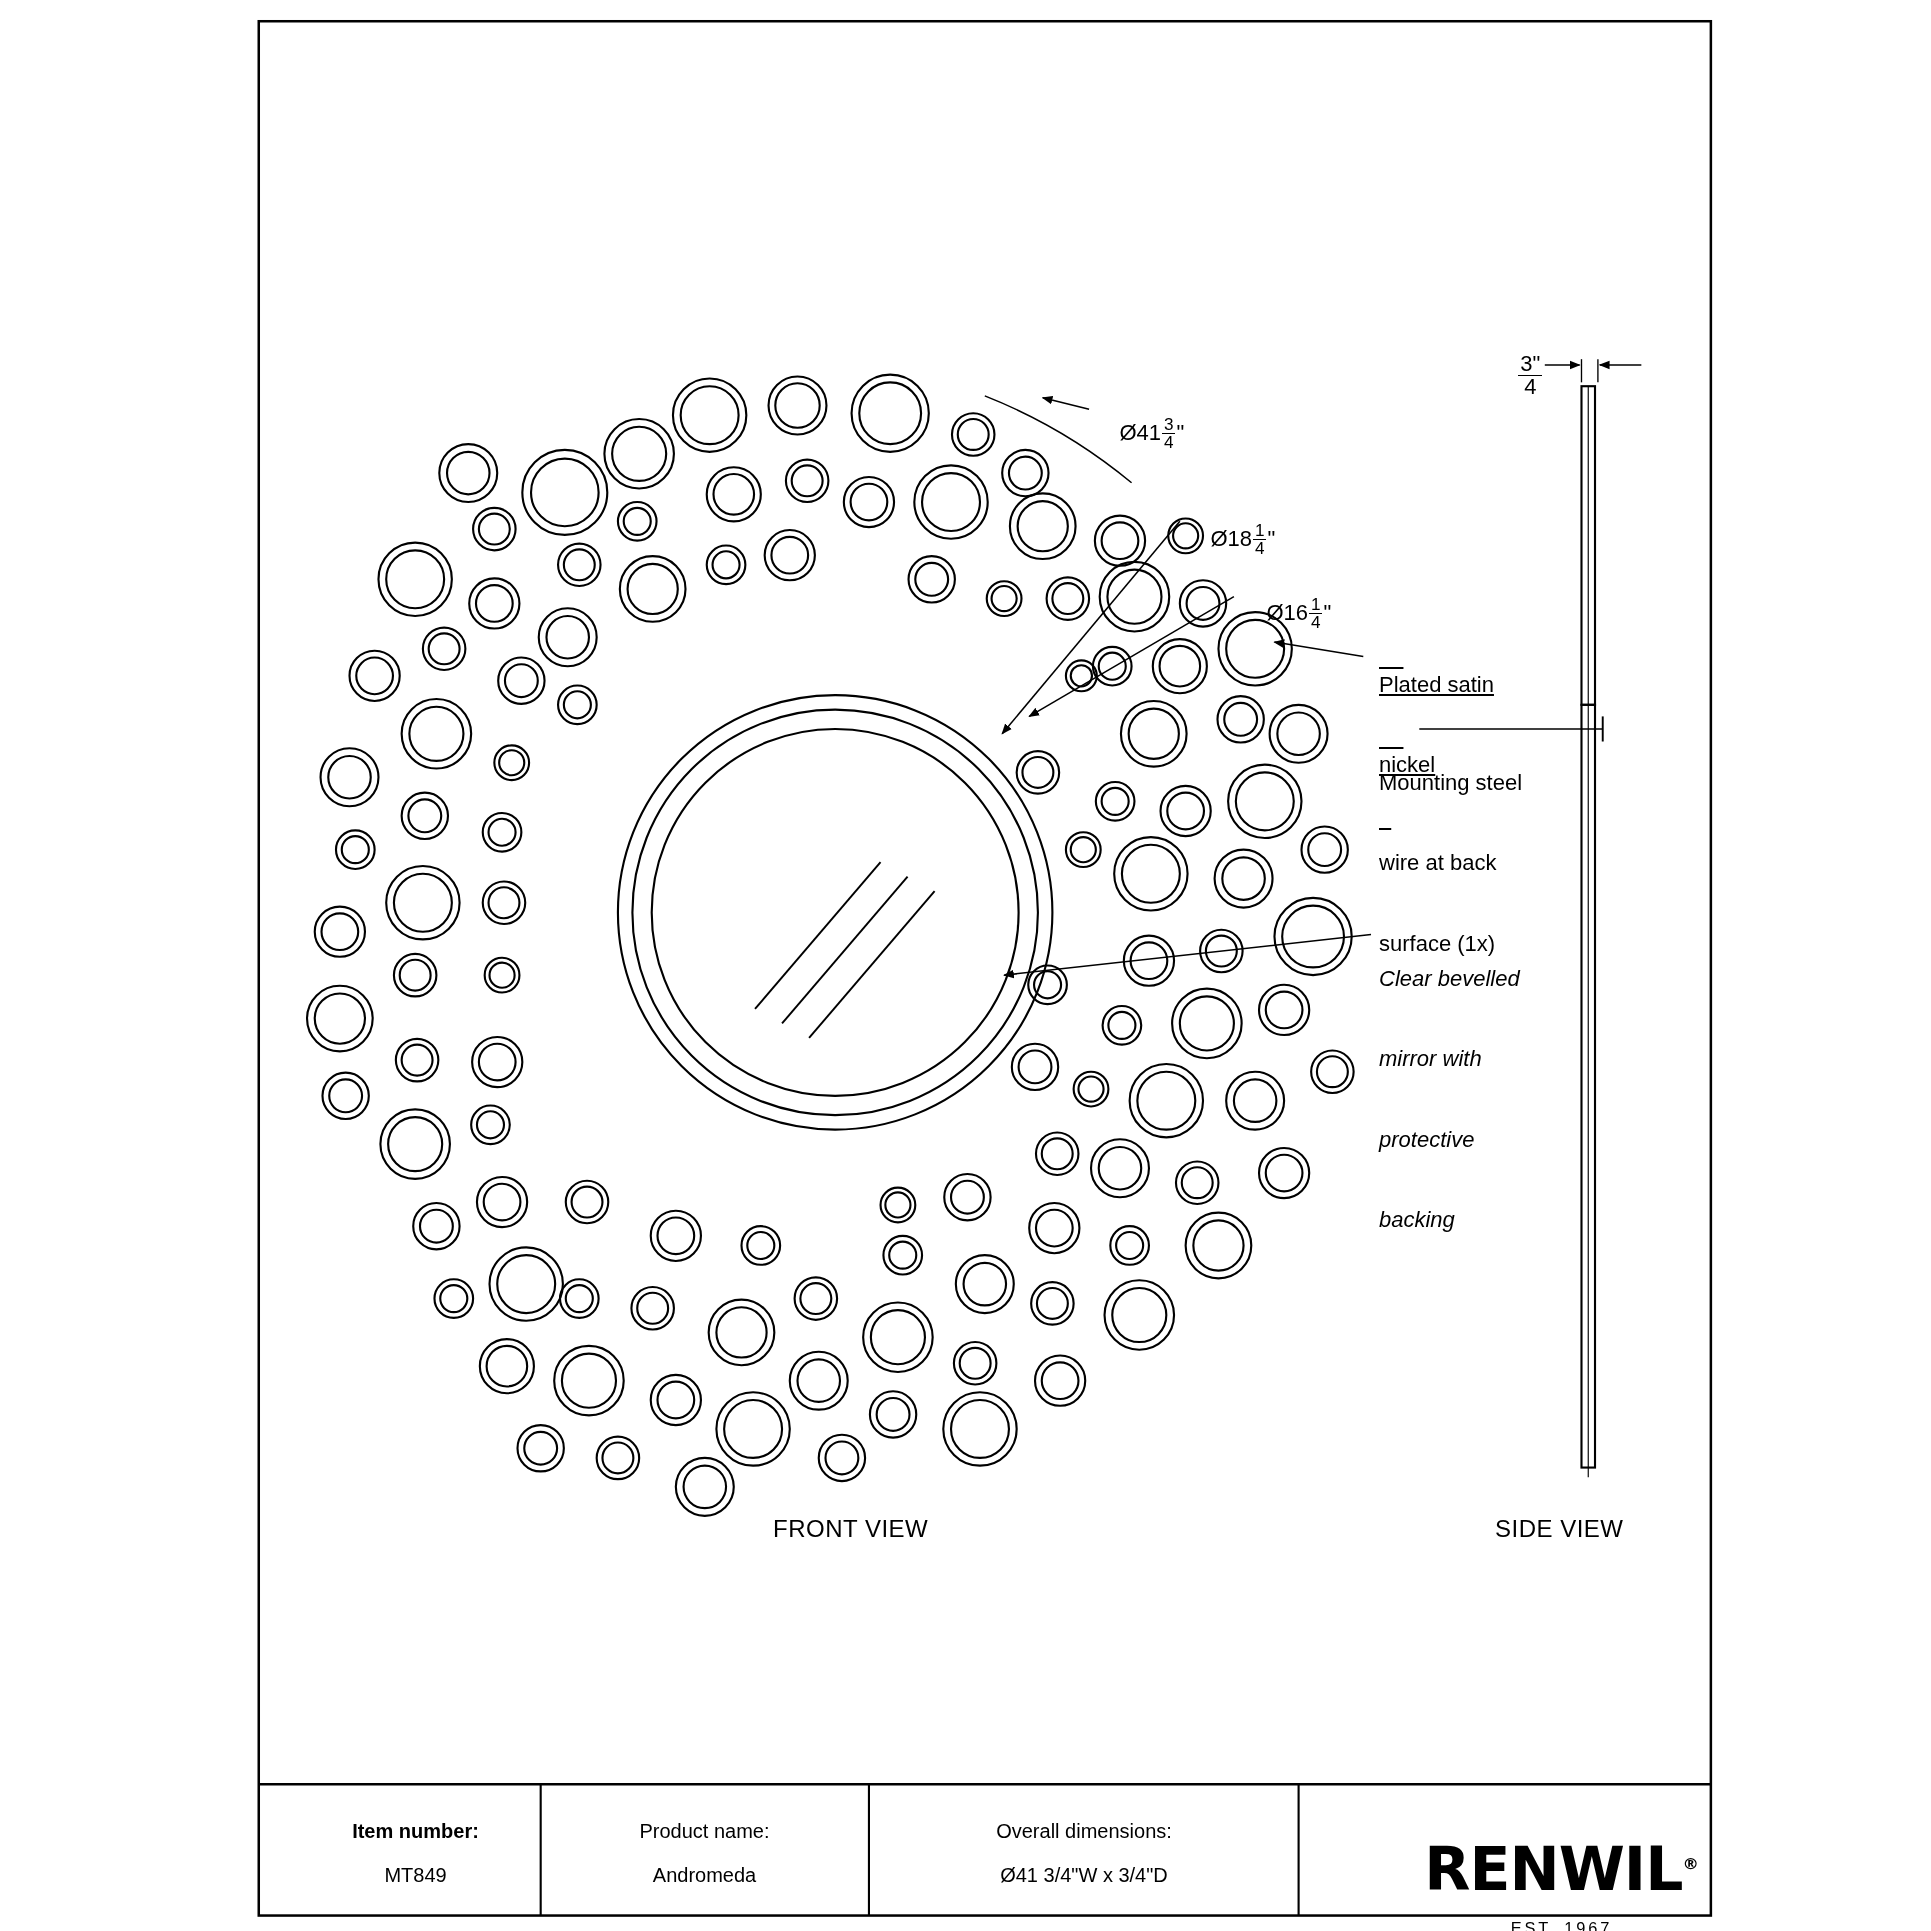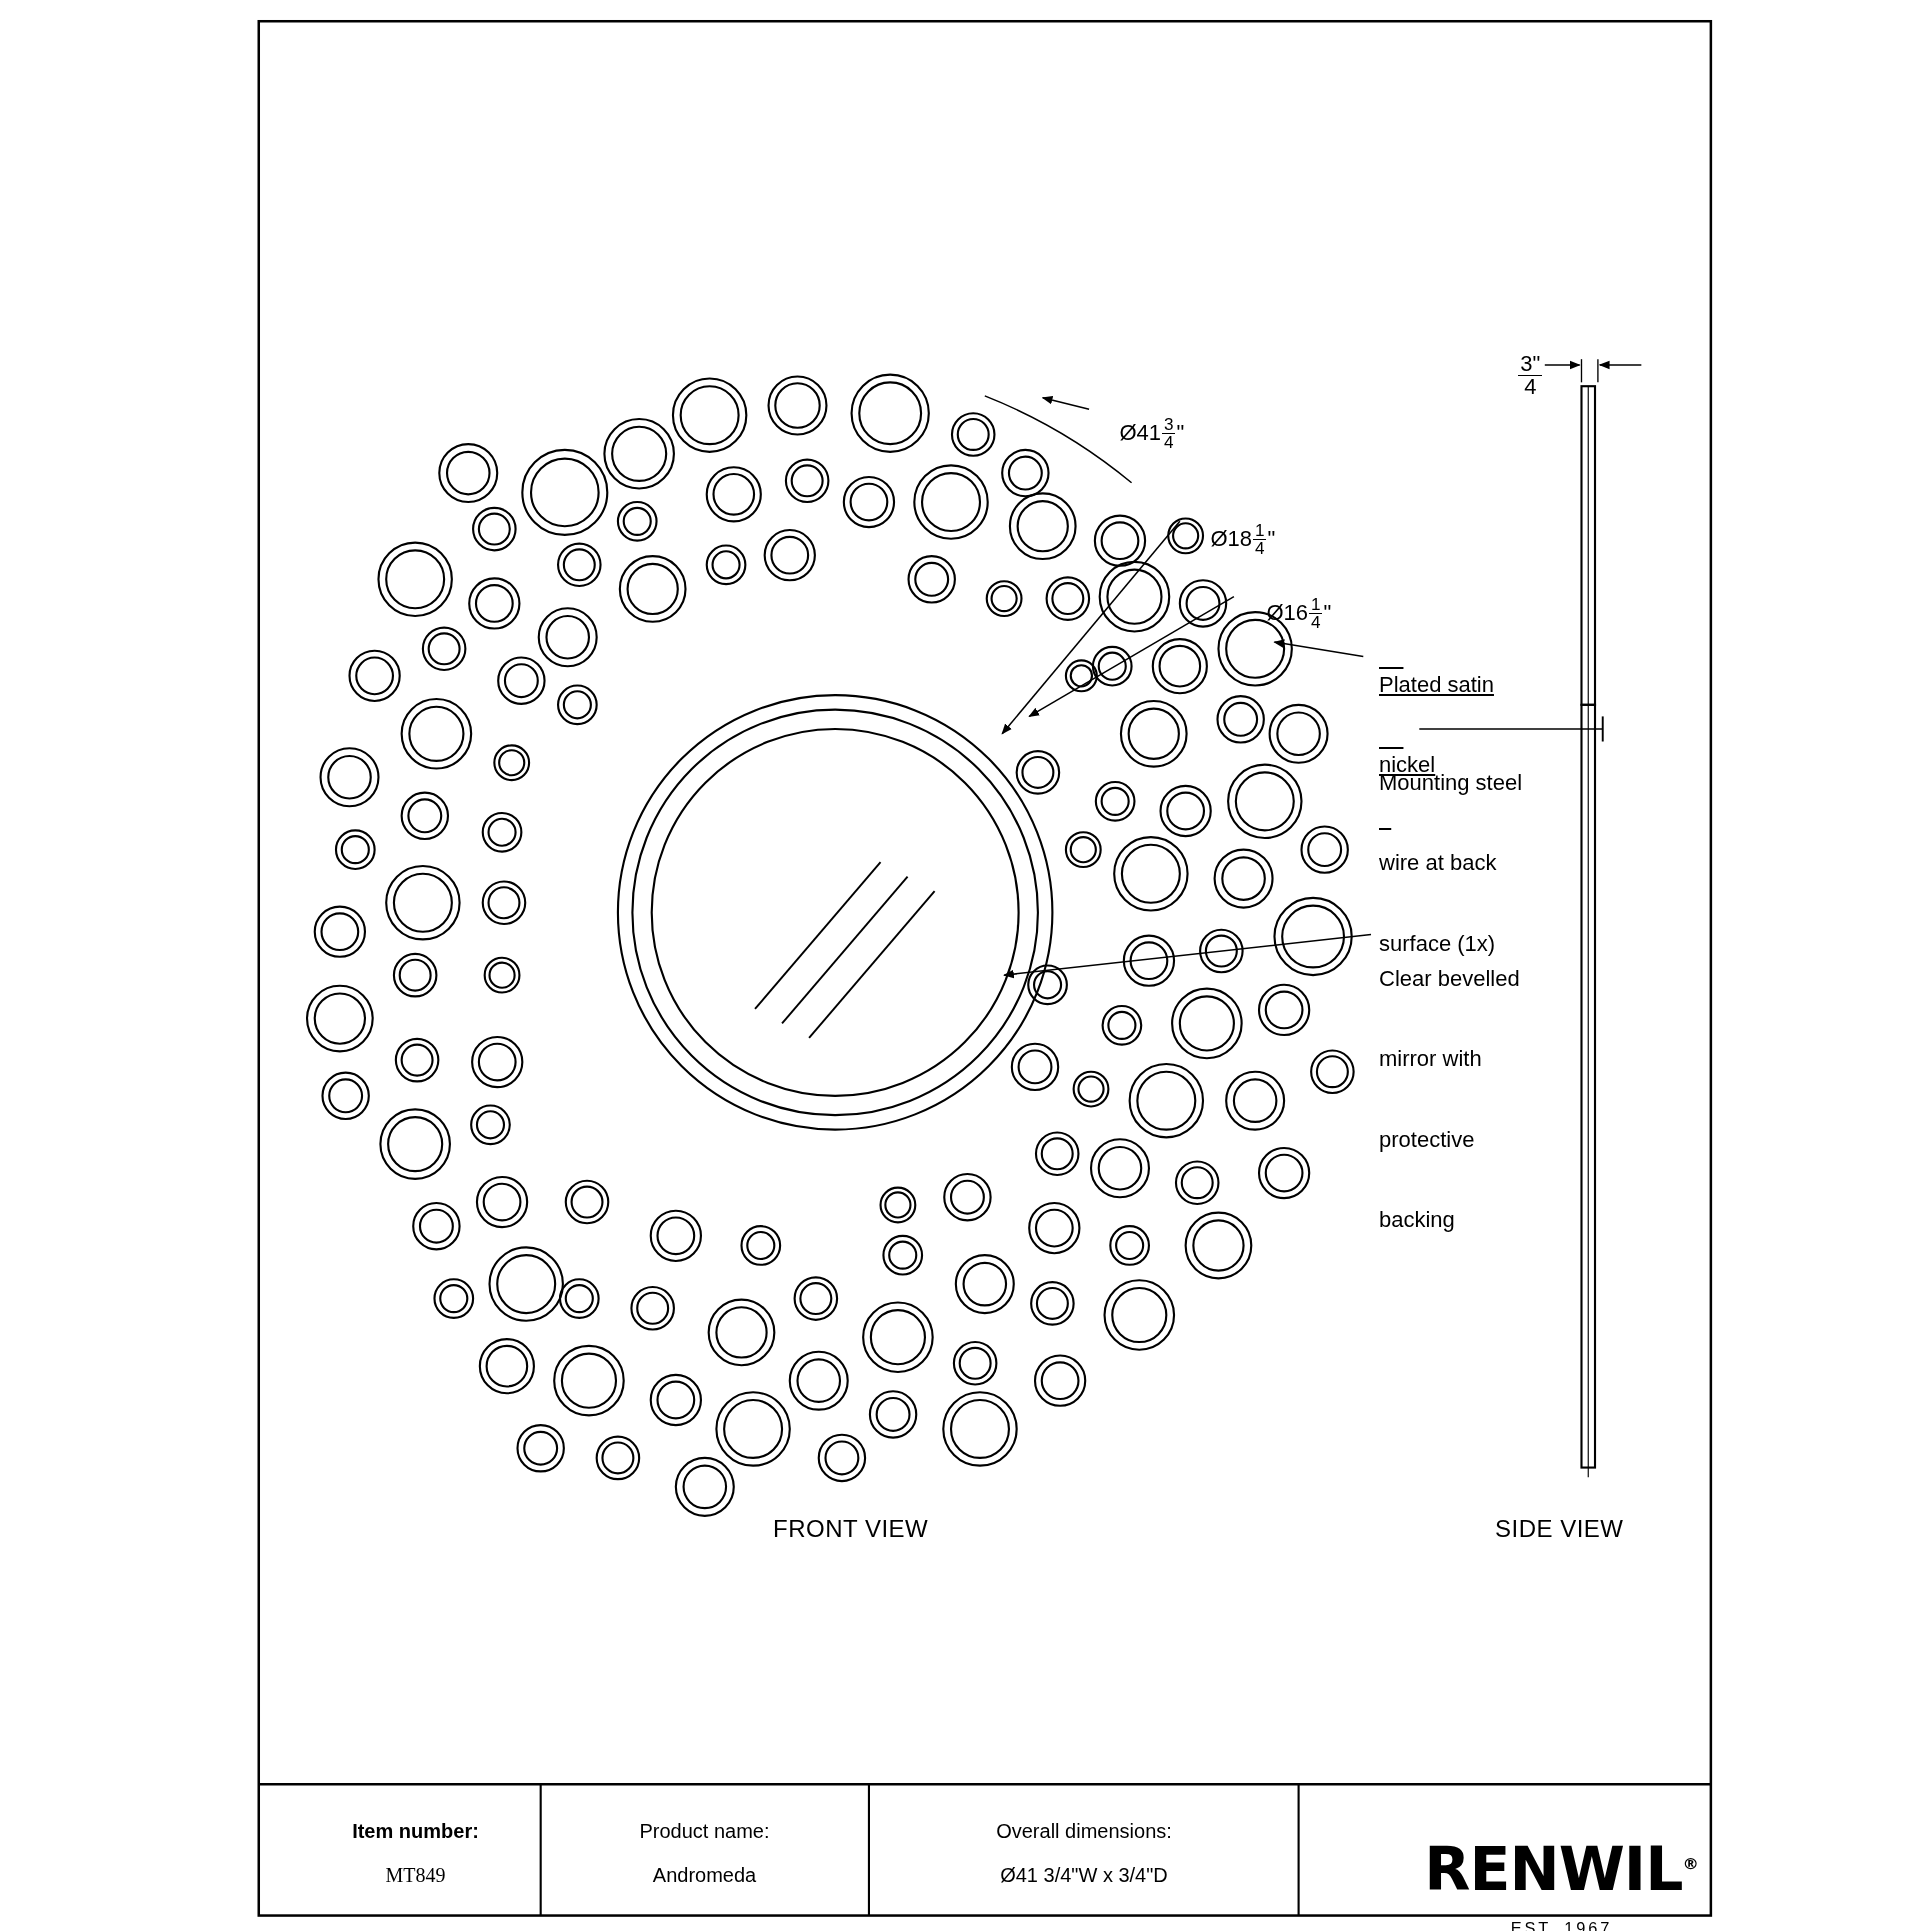--- a/index.html
+++ b/index.html
@@ -429,32 +429,32 @@
     <div>Plated satin</div>
     <div>nickel</div>
   </div>
 
   <div class="txt callout" style="left:1379px; top:716px;">
     <div>Mounting steel</div>
     <div>wire at back</div>
     <div>surface (1x)</div>
   </div>
 
-  <div class="txt callout" style="left:1379px; top:912px;">
+  <div class="txt callout" style="left:1379px; top:912px;font-style:italic;">
     <div>Clear bevelled</div>
     <div>mirror with</div>
     <div>protective</div>
     <div>backing</div>
   </div>
 
   <div class="txt viewlabel" style="left:773px; top:1514px;">FRONT VIEW</div>
   <div class="txt viewlabel" style="left:1495px; top:1514px;">SIDE VIEW</div>
 
   <div class="txt tb-label" style="left:314px; top:1819px; width:203px; text-align:center;font-weight:bold;">Item number:</div>
-  <div class="txt tb-value" style="left:314px; top:1863px; width:203px; text-align:center;font-family:Liberation Serif, serif;">MT849</div>
+  <div class="txt tb-value" style="left:314px; top:1863px; width:203px; text-align:center;">MT849</div>
 
   <div class="txt tb-label" style="left:584px; top:1819px; width:241px; text-align:center;">Product name:</div>
   <div class="txt tb-value" style="left:584px; top:1863px; width:241px; text-align:center;">Andromeda</div>
 
   <div class="txt tb-label" style="left:898px; top:1819px; width:372px; text-align:center;">Overall dimensions:</div>
   <div class="txt tb-value" style="left:898px; top:1863px; width:372px; text-align:center;">Ø41 3/4"W x 3/4"D</div>
 
   <div class="brand">
     <div class="brand-name"><span>RENWIL</span><span class="brand-reg">®</span></div>
     <div class="brand-est">EST. 1967</div>

